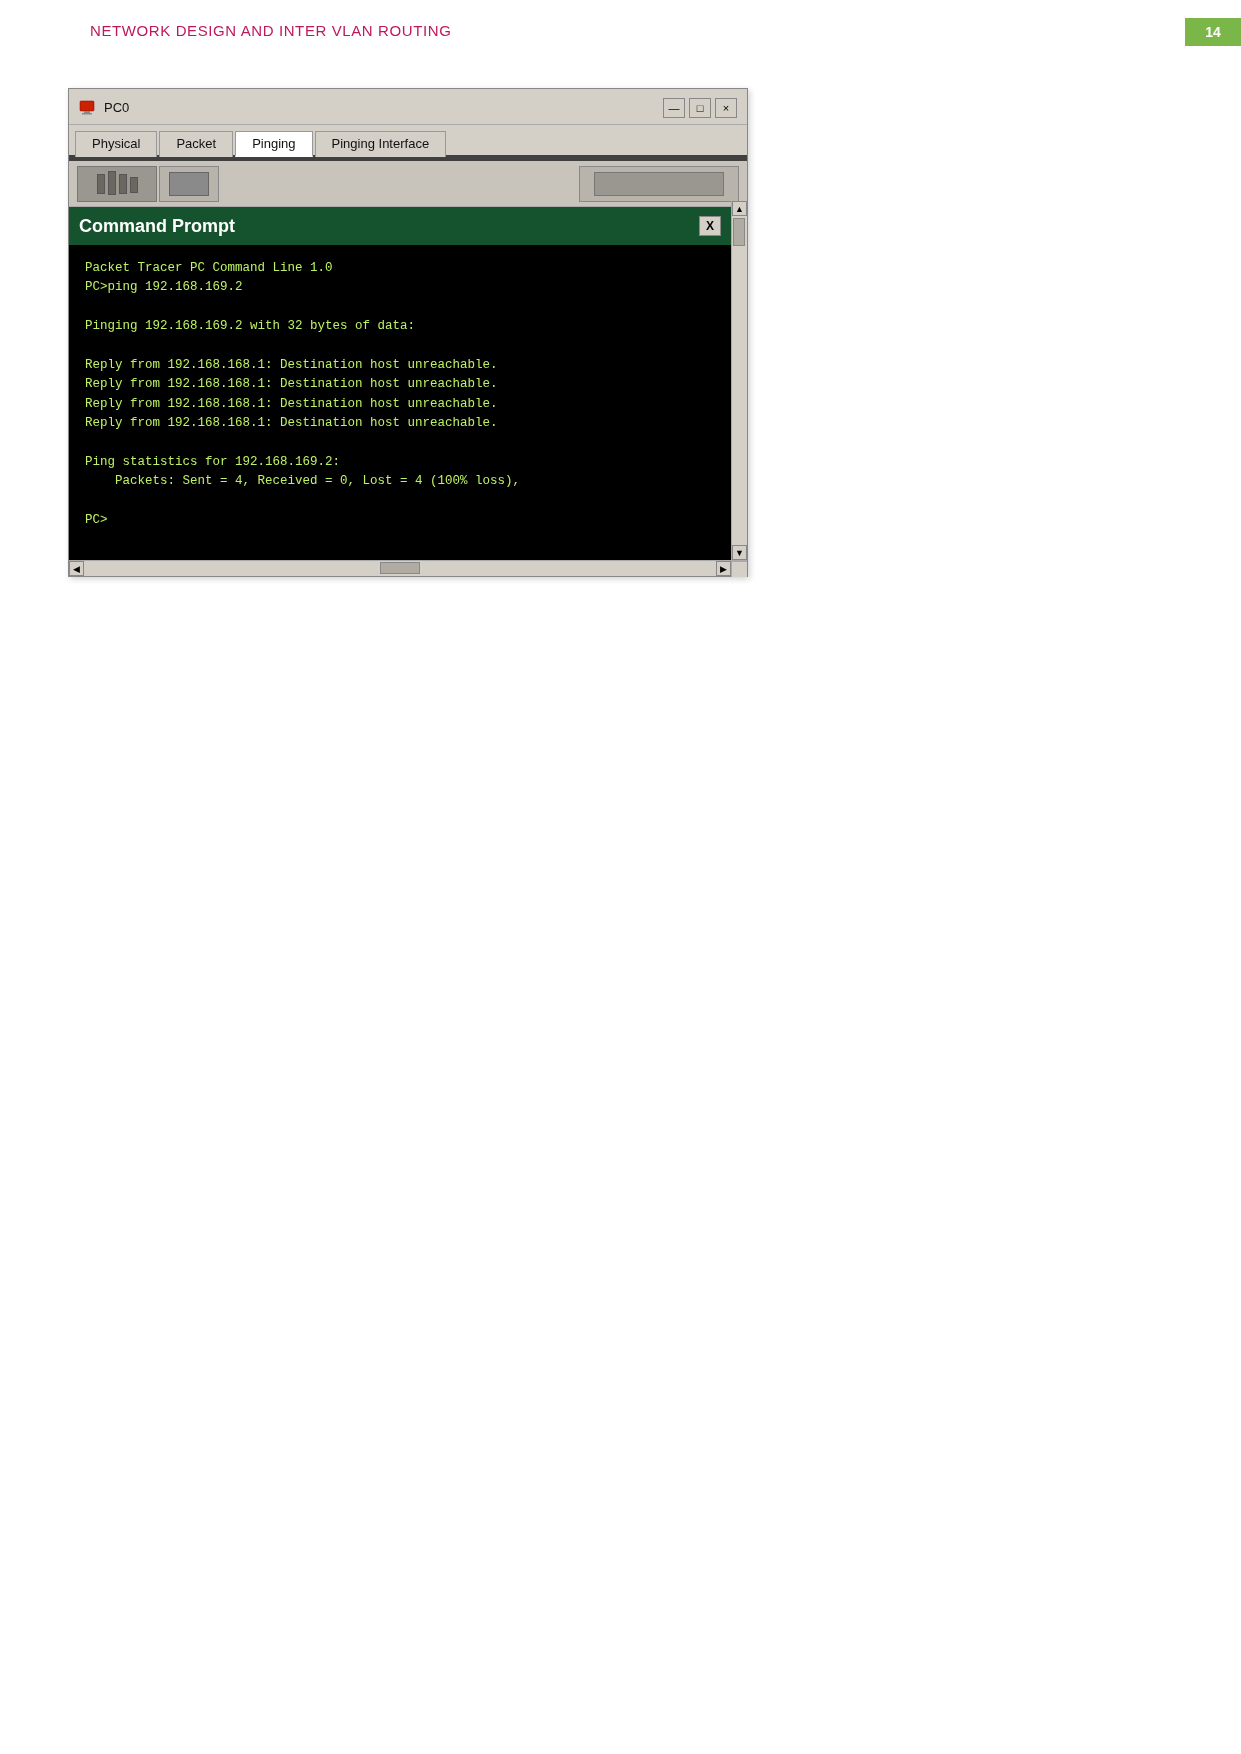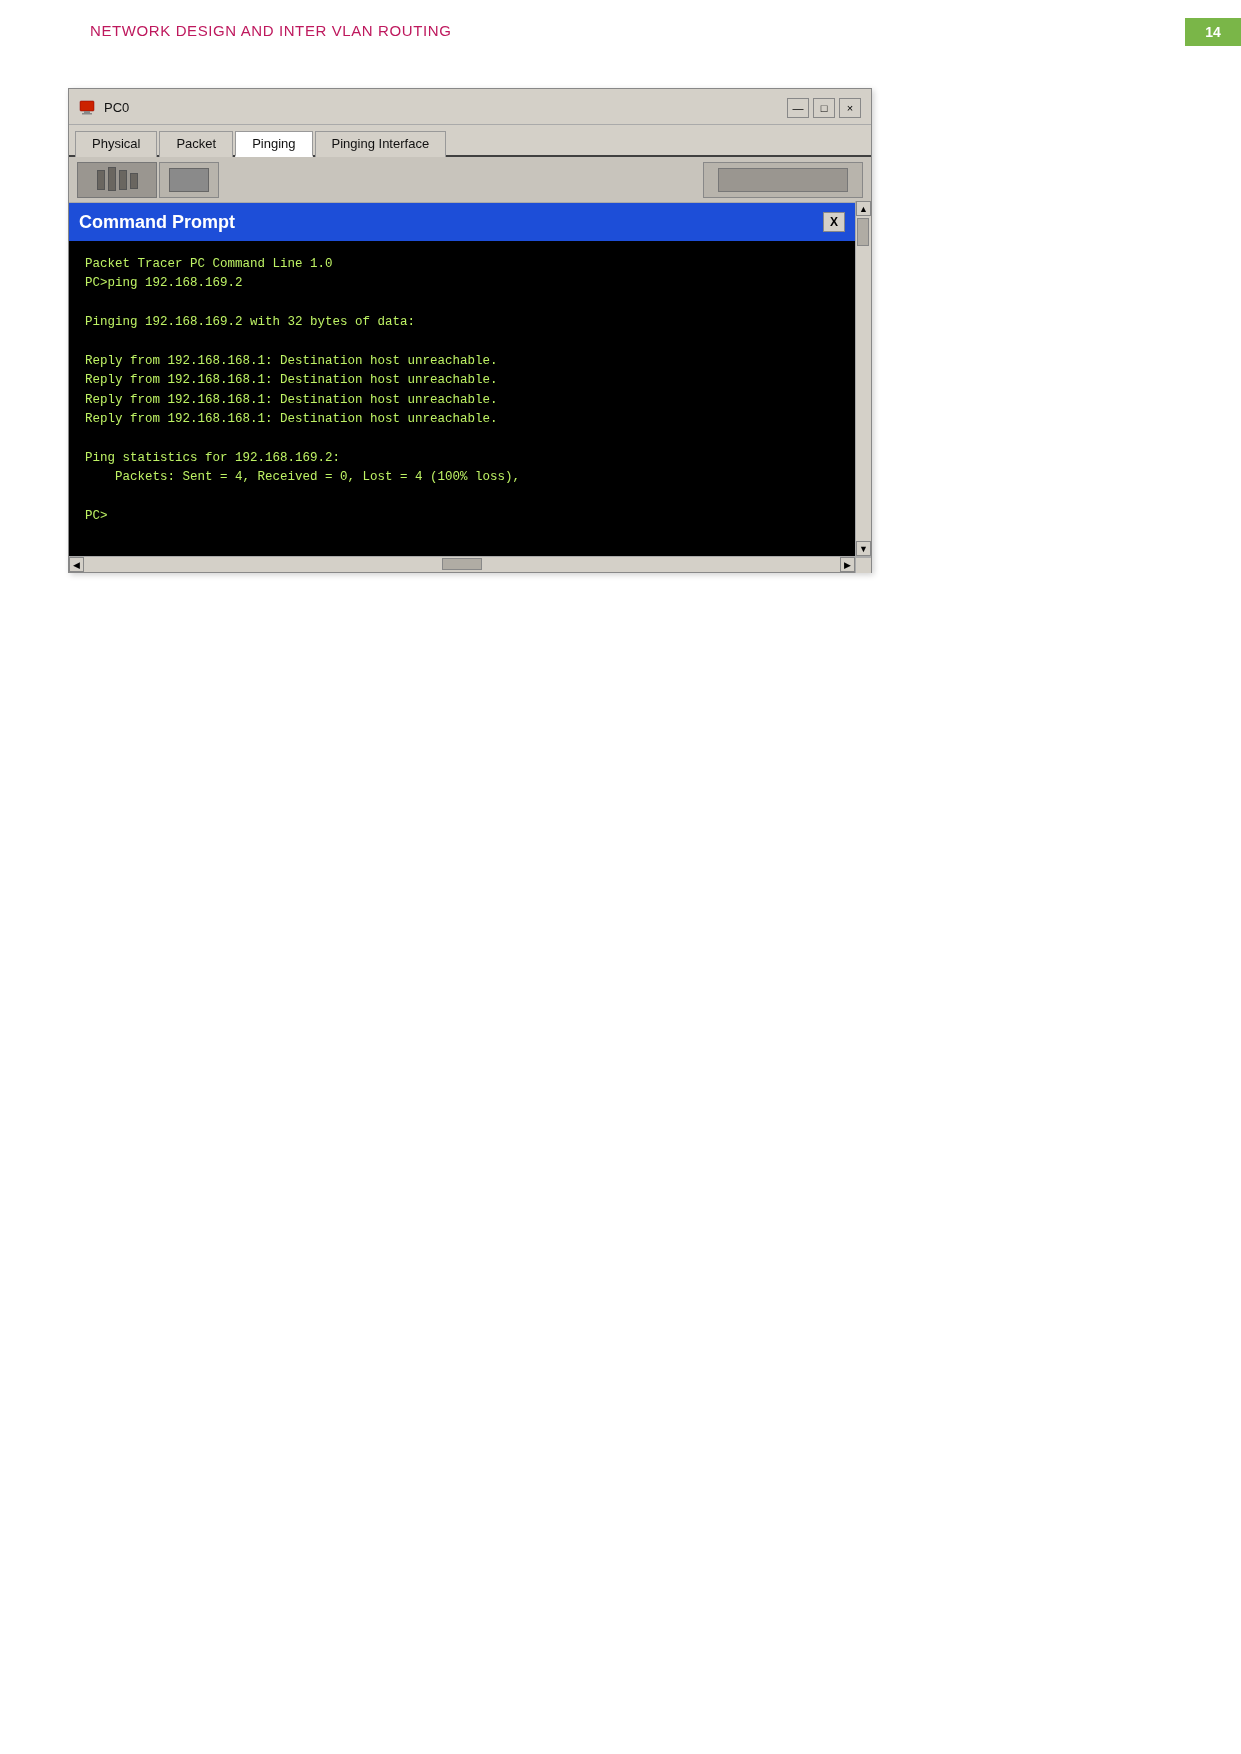--- a/index.html
+++ b/index.html
@@ -37,21 +37,21 @@
       color: #be185d;
       letter-spacing: 0.04em;
       text-transform: uppercase;
     }
 
     
     .window {
       position: absolute;
       top: 88px;
       left: 68px;
-      width: 804px;
+      width: 680px;
       background: #d4d0c8;
       border: 1.5px solid #888;
       box-shadow: 2px 2px 6px rgba(0,0,0,0.18);
     }
 
     
     .title-bar {
       display: flex;
       align-items: center;
       justify-content: space-between;
@@ -102,21 +102,21 @@
       align-items: center;
       justify-content: center;
       font-family: Arial, sans-serif;
       padding: 0;
     }
 
     
     .tab-bar {
       display: flex;
       background: #d4d0c8;
-      border-bottom: 2px solid #404040;
+      border-bottom: 6px solid #404040;
       padding: 4px 0 0 6px;
       gap: 2px;
     }
 
     .tab {
       padding: 4px 16px;
       font-size: 13px;
       border: 1px solid #999;
       border-bottom: none;
       background: #d4d0c8;
@@ -150,21 +150,21 @@
       gap: 2px;
     }
 
     
     .cmd-container {
       background: #ffffff;
       padding: 0;
     }
 
     .cmd-header {
-      background: #1d4ed8;
+      background: #14532d;
       display: flex;
       align-items: center;
       justify-content: space-between;
       padding: 12px 10px;
       height: 38px;
     }
 
     .cmd-header-title {
       color: #ffffff;
       font-size: 18px;

